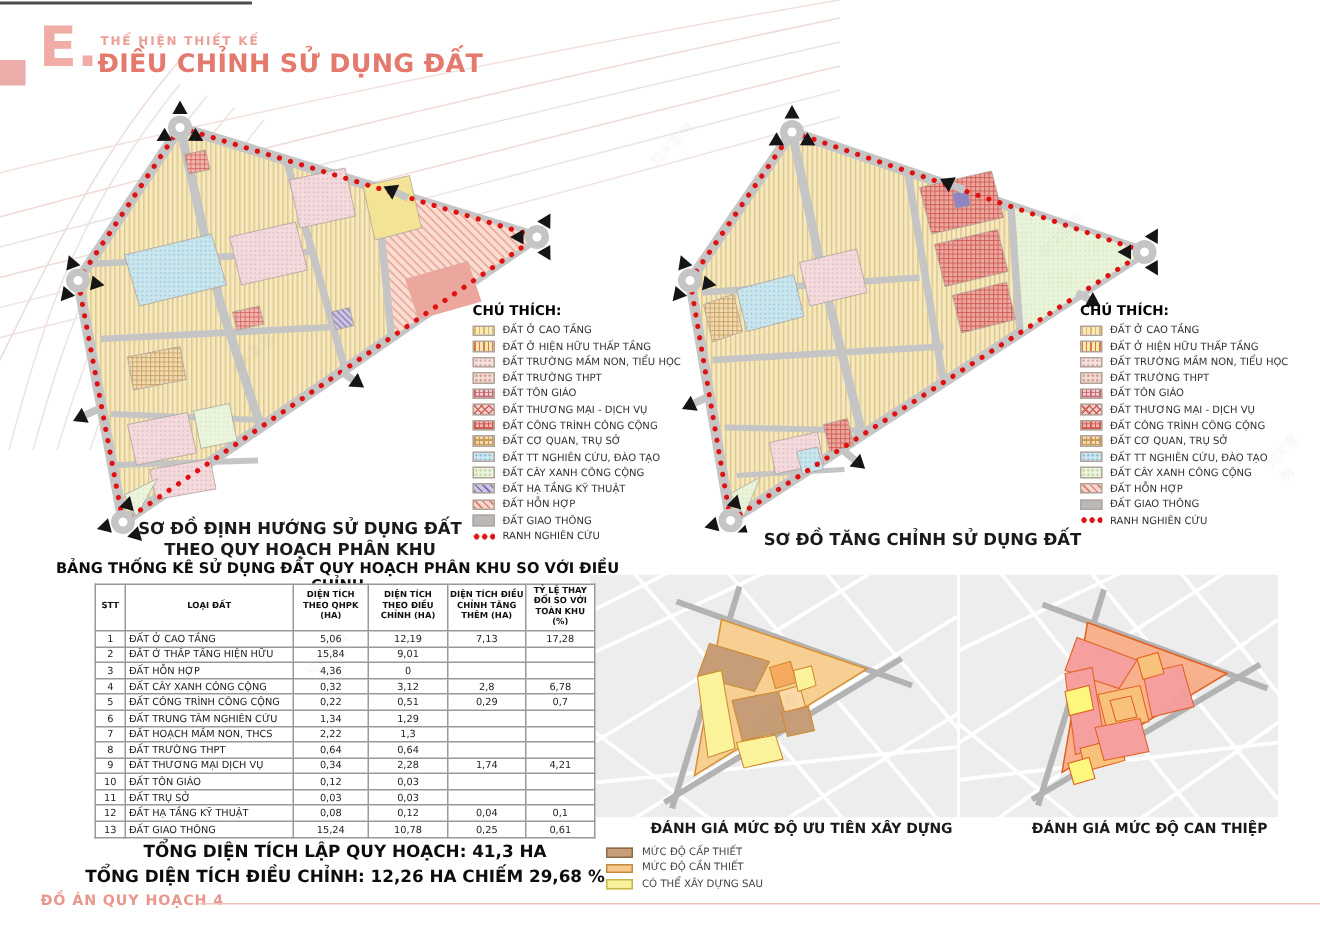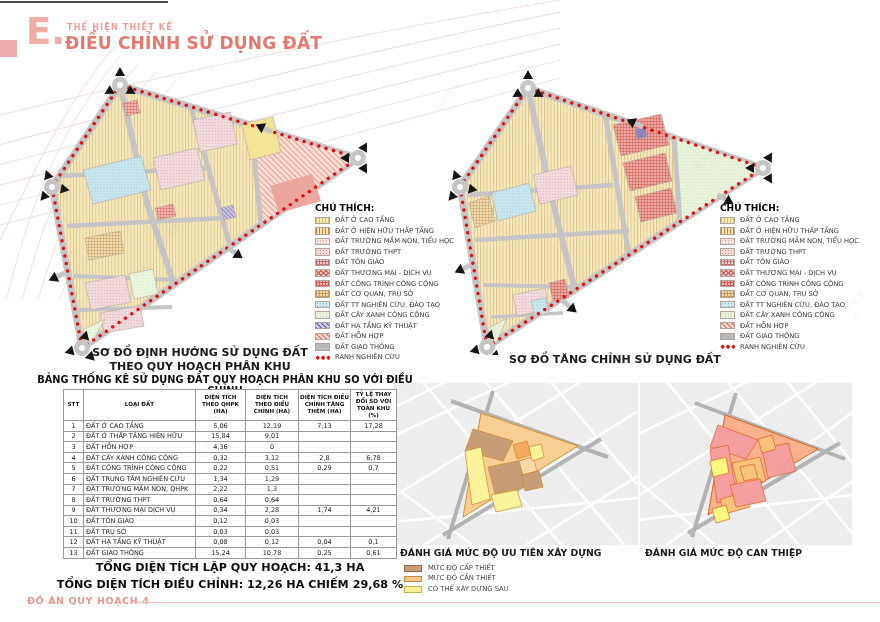--- a/index.html
+++ b/index.html
@@ -26,21 +26,21 @@
   table.stats{position:absolute;left:63px;top:389px;width:333px;border-collapse:collapse;
               table-layout:fixed;z-index:5;background:#fff;}
   .stats th{border:1px solid #999;font-size:5.6px;font-weight:700;color:#111;padding:1px;
             line-height:1.25;height:26px;text-align:center;}
   .stats td{border:1px solid #999;font-size:6.5px;color:#222;height:9.6px;padding:0 2px;
             text-align:center;white-space:nowrap;overflow:hidden;}
   .stats td.nm{text-align:left;}
   .totals{position:absolute;left:45px;top:560px;width:370px;text-align:center;
           font-size:11.2px;font-weight:700;color:#0d0d0d;line-height:1.5;z-index:5;}
   
-  .mini-caption{position:absolute;font-size:9.3px;font-weight:700;color:#1a1a1a;text-align:left;z-index:5;}
+  .mini-caption{position:absolute;font-size:9.3px;font-weight:700;color:#1a1a1a;text-align:right;z-index:5;}
   .mli{display:flex;align-items:flex-end;height:10.5px;}
   .mli .sw2{width:18px;height:6.5px;border:1px solid;box-sizing:border-box;flex:0 0 18px;}
   .mli .lb2{font-size:6.8px;color:#444;margin-left:6px;white-space:nowrap;}
   
   .footer-label{position:absolute;left:27px;top:595px;font-size:9.5px;font-weight:700;
                 color:#e8968e;letter-spacing:.6px;z-index:6;}
   .footer-line{position:absolute;left:133px;top:602px;width:747px;height:1px;background:#f2c0ba;z-index:6;}
   .wm{position:absolute;color:#8a7d74;opacity:.08;font-size:9px;transform:rotate(-45deg);
       pointer-events:none;z-index:8;}
 </style>
@@ -425,21 +425,21 @@
         <tr>
           <td>6</td>
           <td class="nm">ĐẤT TRUNG TÂM NGHIÊN CỨU</td>
           <td>1,34</td>
           <td>1,29</td>
           <td></td>
           <td></td>
         </tr>
         <tr>
           <td>7</td>
-          <td class="nm">ĐẤT TRƯỜNG MẦM NON, QHPK</td>
+          <td class="nm">ĐẤT HOẠCH MẦM NON, THCS</td>
           <td>2,22</td>
           <td>1,3</td>
           <td></td>
           <td></td>
         </tr>
         <tr>
           <td>8</td>
           <td class="nm">ĐẤT TRƯỜNG THPT</td>
           <td>0,64</td>
           <td>0,64</td>

